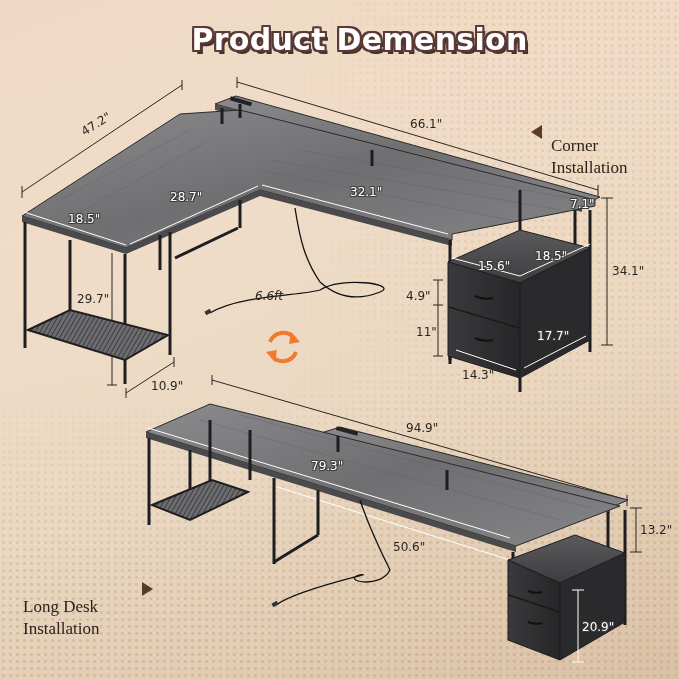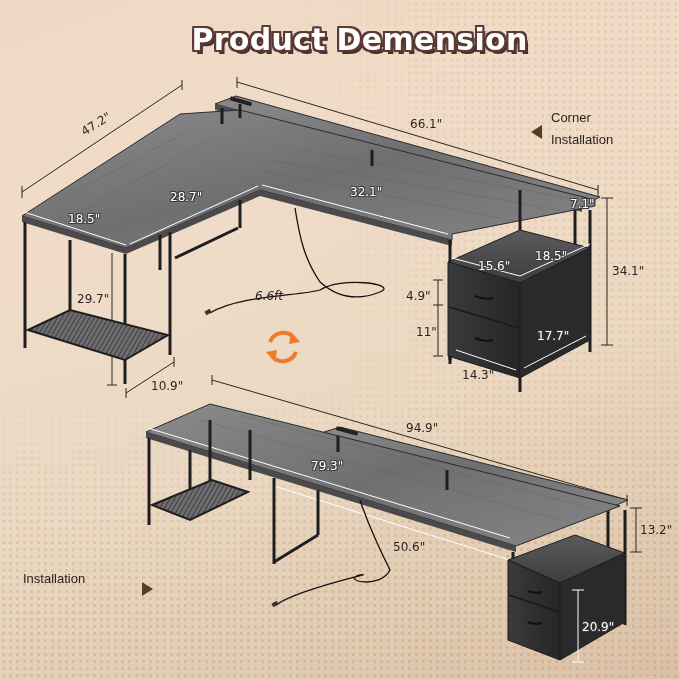--- a/index.html
+++ b/index.html
@@ -36,22 +36,22 @@
   svg.art { position:absolute; left:0; top:0; }
   .lbl {
     position:absolute; font-family:"DejaVu Sans", sans-serif; font-size:12px;
     color:#2b2522; white-space:nowrap; line-height:1;
   }
   .lbl.on-wood {
     color:#ffffff;
     text-shadow: -1px -1px 0 #3c3a3a, 1px -1px 0 #3c3a3a, -1px 1px 0 #3c3a3a, 1px 1px 0 #3c3a3a;
   }
   .caption {
-    position:absolute; font-family:Liberation Sans, sans-serif; font-size:13px;
-    color:#2e221d; line-height:22px;
+    position:absolute; font-family:Liberation Serif, serif; font-size:17px;
+    color:#2e221d; line-height:22px;margin-top:28px;
   }
   .tri-left {
     position:absolute; width:0; height:0;
     border-top:7px solid transparent; border-bottom:7px solid transparent;
     border-right:11px solid #5a3a2a;
   }
   .tri-right {
     position:absolute; width:0; height:0;
     border-top:7px solid transparent; border-bottom:7px solid transparent;
     border-left:11px solid #5a3a2a;
@@ -268,16 +268,17 @@
     <div>Installation</div>
   </div>
 
   <div class="lbl" style="left:406px;top:422px;">94.9"</div>
   <div class="lbl on-wood" style="left:311px;top:460px;">79.3"</div>
   <div class="lbl" style="left:393px;top:541px;">50.6"</div>
   <div class="lbl" style="left:640px;top:524px;">13.2"</div>
   <div class="lbl on-wood" style="left:582px;top:621px;">20.9"</div>
 
   <div class="caption" style="left:23px;top:568px;">
+    <div>Long Desk</div>
     <div>Installation</div>
   </div>
   <div class="tri-right" style="left:142px;top:582px;"></div>
 </div>
 
 </body></html>

